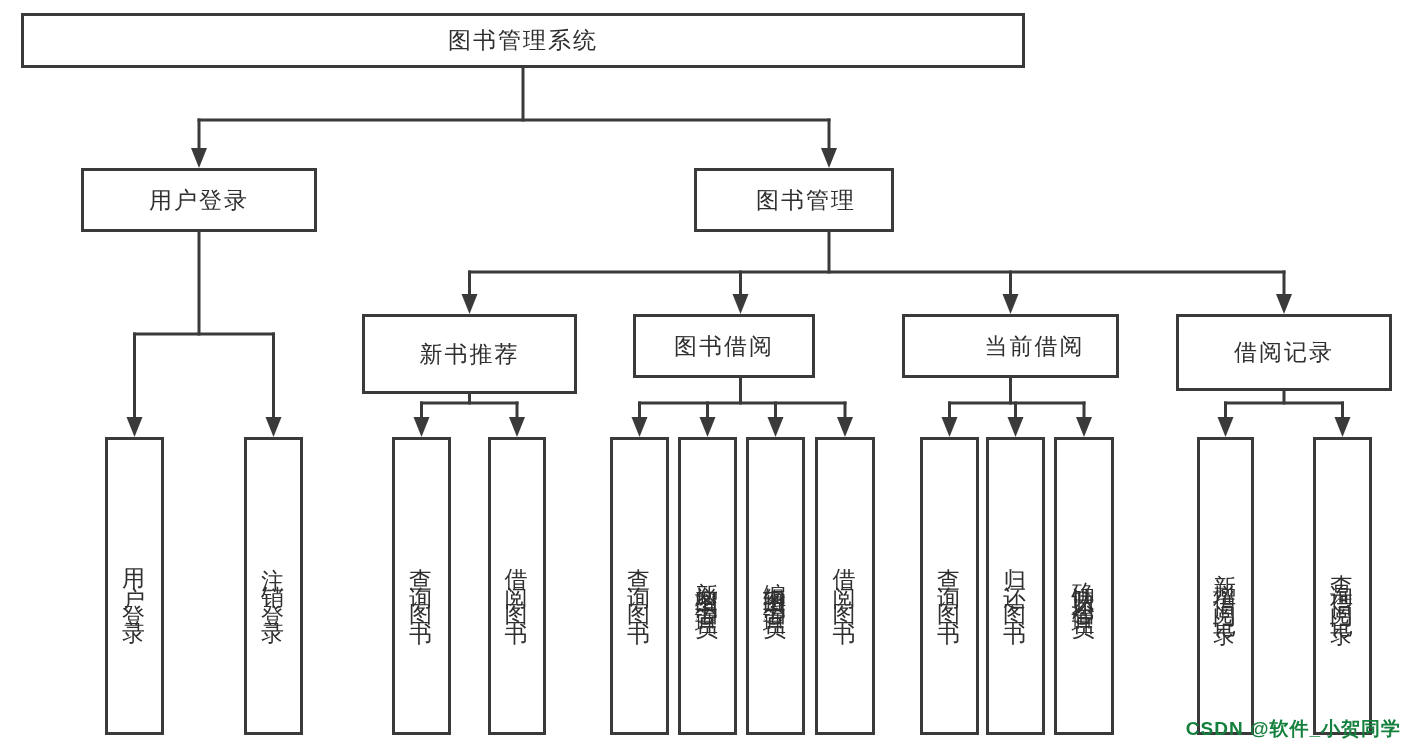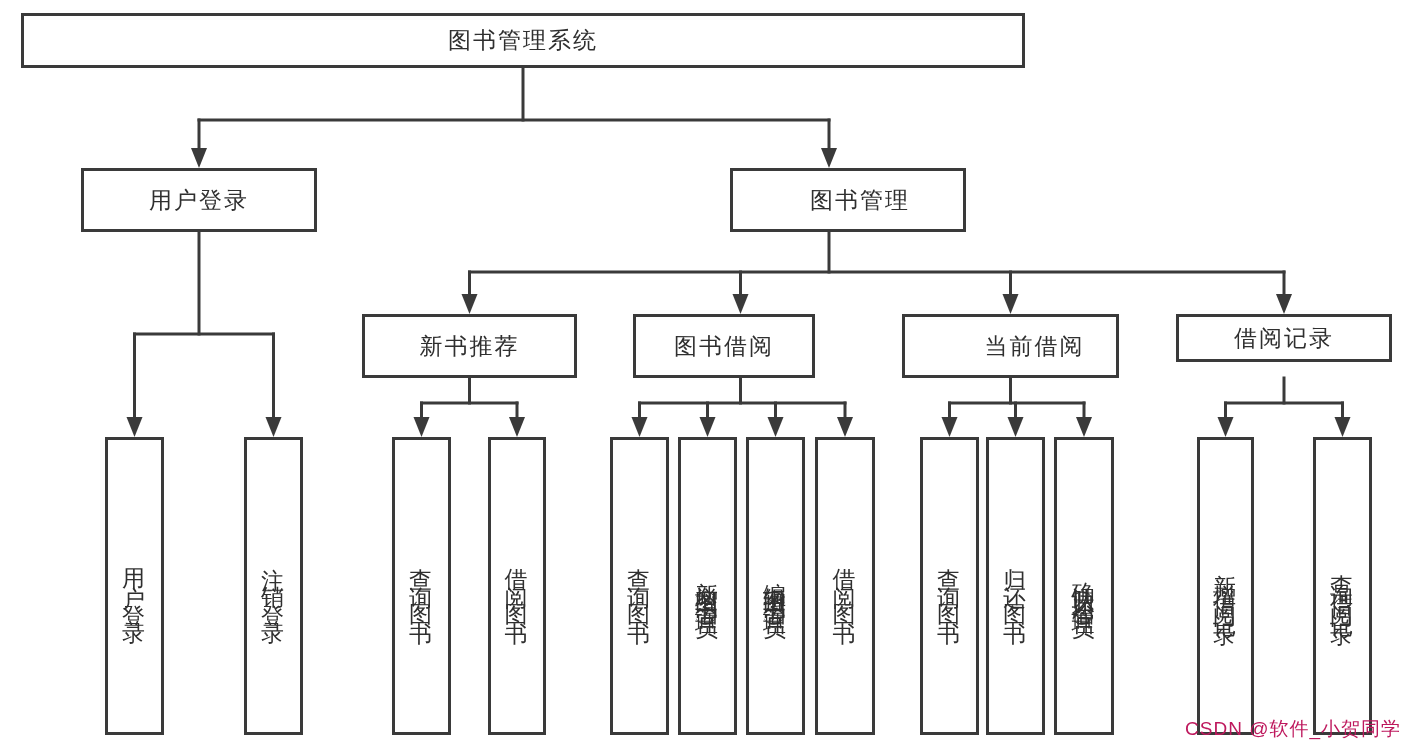--- a/index.html
+++ b/index.html
@@ -41,23 +41,24 @@
   }
   .node.h span {
     white-space: nowrap;
   }
   #watermark {
     position: absolute;
     right: 4px;
     top: 716px;
     font-size: 19px;
     letter-spacing: 1px;
-    color: #be185d;
+    color: #15803d;
     z-index: 3;
     white-space: nowrap;
+    font-weight: bold;
   }
 </style>
 </head>
 <body>
 
 <div id="canvas">
   <svg id="connector-svg" width="1405" height="747">
       <line x1="523" y1="68" x2="523" y2="120" stroke="#3a3a3a" stroke-width="3" stroke-linecap="square"></line>
       <line x1="199" y1="120" x2="829" y2="120" stroke="#3a3a3a" stroke-width="3" stroke-linecap="square"></line>
       <line x1="199" y1="120" x2="199" y2="152" stroke="#3a3a3a" stroke-width="3" stroke-linecap="square"></line>
@@ -111,33 +112,33 @@
       <line x1="1342.5" y1="403" x2="1342.5" y2="421" stroke="#3a3a3a" stroke-width="3" stroke-linecap="square"></line>
       <polygon points="1334.5,417 1350.5,417 1342.5,437" fill="#3a3a3a"></polygon>
     </svg>
   <div id="nodes">
       <div class="node h" style="left: 21px; top: 13px; width: 1004px; height: 55px; border-color: rgb(58, 58, 58); color: rgb(47, 47, 47);">
         <span>图书管理系统</span>
       </div>
       <div class="node h" style="left: 81px; top: 168px; width: 236px; height: 64px; border-color: rgb(58, 58, 58); color: rgb(47, 47, 47);">
         <span>用户登录</span>
       </div>
-      <div class="node h" style="left: 730px; top: 168px; width: 236px; height: 64px; border-color: rgb(58, 58, 58); color: rgb(47, 47, 47); padding-left: 24px;">
+      <div class="node h" style="left: 694px; top: 168px; width: 200px; height: 64px; border-color: rgb(58, 58, 58); color: rgb(47, 47, 47); padding-left: 24px;">
         <span>图书管理</span>
       </div>
-      <div class="node h" style="left: 362px; top: 314px; width: 215px; height: 64px; border-color: rgb(58, 58, 58); color: rgb(47, 47, 47);">
+      <div class="node h" style="left: 362px; top: 314px; width: 215px; height: 80px; border-color: rgb(58, 58, 58); color: rgb(47, 47, 47);">
         <span>新书推荐</span>
       </div>
       <div class="node h" style="left: 633px; top: 314px; width: 182px; height: 64px; border-color: rgb(58, 58, 58); color: rgb(47, 47, 47);">
         <span>图书借阅</span>
       </div>
       <div class="node h" style="left: 902px; top: 314px; width: 217px; height: 64px; border-color: rgb(58, 58, 58); color: rgb(47, 47, 47); padding-left: 48px;">
         <span>当前借阅</span>
       </div>
-      <div class="node h" style="left: 1176px; top: 314px; width: 216px; height: 48px; border-color: rgb(58, 58, 58); color: rgb(47, 47, 47);">
+      <div class="node h" style="left: 1176px; top: 314px; width: 216px; height: 77px; border-color: rgb(58, 58, 58); color: rgb(47, 47, 47);">
         <span>借阅记录</span>
       </div>
       <div class="node v" style="left: 105px; top: 437px; width: 59px; height: 298px; border-color: rgb(58, 58, 58); color: rgb(47, 47, 47);">
         <span style="letter-spacing: 18px;">用户登录</span>
       </div>
       <div class="node v" style="left: 244px; top: 437px; width: 59px; height: 298px; border-color: rgb(58, 58, 58); color: rgb(47, 47, 47);">
         <span style="letter-spacing: 18px;">注销登录</span>
       </div>
       <div class="node v" style="left: 392px; top: 437px; width: 59px; height: 298px; border-color: rgb(58, 58, 58); color: rgb(47, 47, 47);">
         <span style="letter-spacing: 18px;">查询图书</span>

